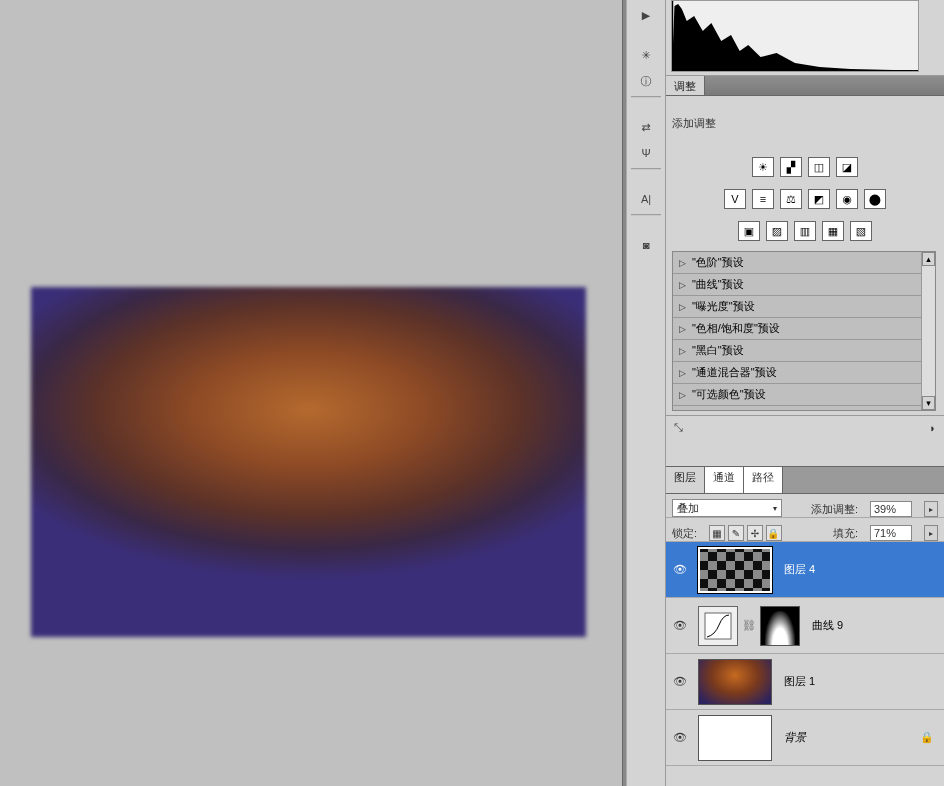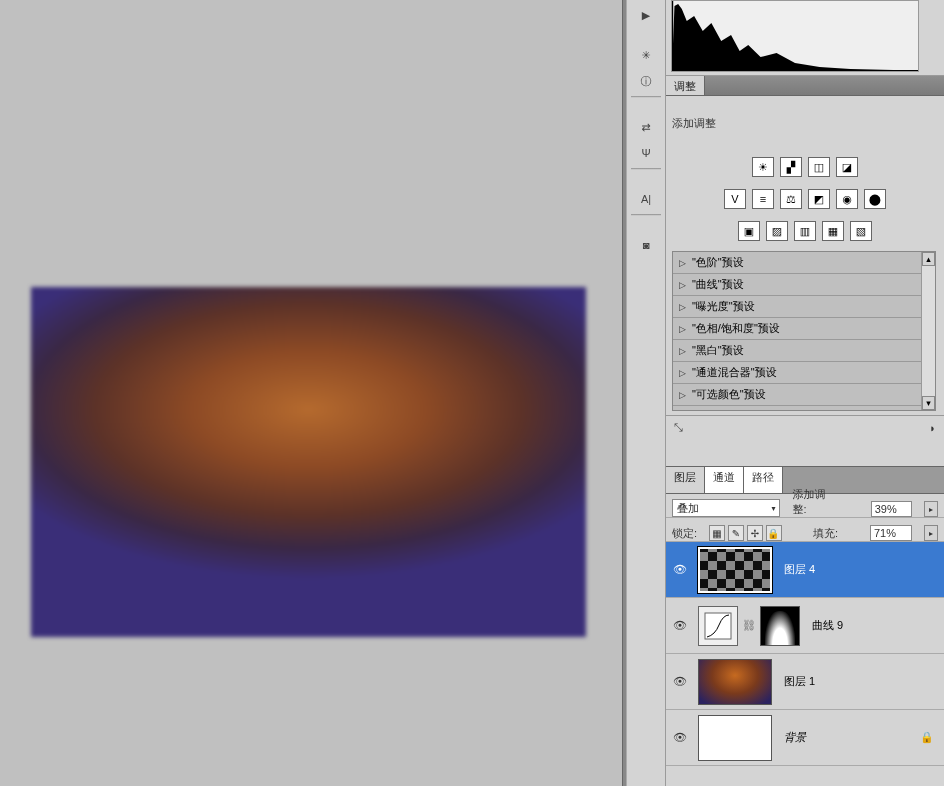--- a/index.html
+++ b/index.html
@@ -40,21 +40,21 @@
 .preset-item .tri { margin-right: 6px; font-size: 9px; color: #333; }
 .pscroll { position: absolute; right: 0; top: 0; width: 14px; bottom: 0; background: #ddd; border-left: 1px solid #999; }
 .pscroll .up, .pscroll .dn { height: 14px; background: #d4d4d4; border: 1px solid #888; text-align: center; font-size: 9px; line-height: 12px; }
 .pscroll .dn { position: absolute; bottom: 0; left: 0; right: 0; }
 .foot-row { height: 24px; display: flex; align-items: center; justify-content: space-between; padding: 0 8px; border-top: 1px solid #999; color:#444; }
 
 
 .layers-tabs { height: 28px; display: flex; background: #9a9a9a; border-top: 1px solid #666; border-bottom: 1px solid #666; margin-top: 27px; }
 .blend-row, .lock-row { height: 24px; display: flex; align-items: flex-end; padding: 0 6px; gap: 12px; border-bottom: 1px solid #aaa; background: #d4d4d4; color: #333; }
 .blend-select { height: 18px; width: 110px; background: #fff; border: 1px solid #888; padding: 1px 4px; display: flex; align-items: center; justify-content: space-between; }
-.pct-box { width: 42px; height: 16px; background: #fff; border: 1px solid #888; padding: 0 3px; display: flex; align-items: center; margin-left: 20px; }
+.pct-box { width: 42px; height: 16px; background: #fff; border: 1px solid #888; padding: 0 3px; display: flex; align-items: center; }
 .caret-btn { width: 14px; height: 16px; background: #d4d4d4; border: 1px solid #888; font-size: 8px; display: flex; align-items: center; justify-content: center; }
 .lock-icons { display: flex; gap: 3px; }
 .lock-ic { width: 16px; height: 16px; border: 1px solid #888; background: #e4e4e4; display: flex; align-items: center; justify-content: center; font-size: 10px; }
 
 .layer-list { background: #d4d4d4; }
 .layer-row { display: flex; align-items: center; min-height: 56px; border-bottom: 1px solid #aaa; }
 .layer-row.sel { background: #3a7ad0; color: #fff; }
 .eye { width: 28px; display: flex; align-items: center; justify-content: center; color: #333; }
 .layer-row.sel .eye { color: #fff; }
 .thumb { width: 74px; height: 46px; border: 1px solid #555; margin: 4px; background: #fff; position: relative; }

